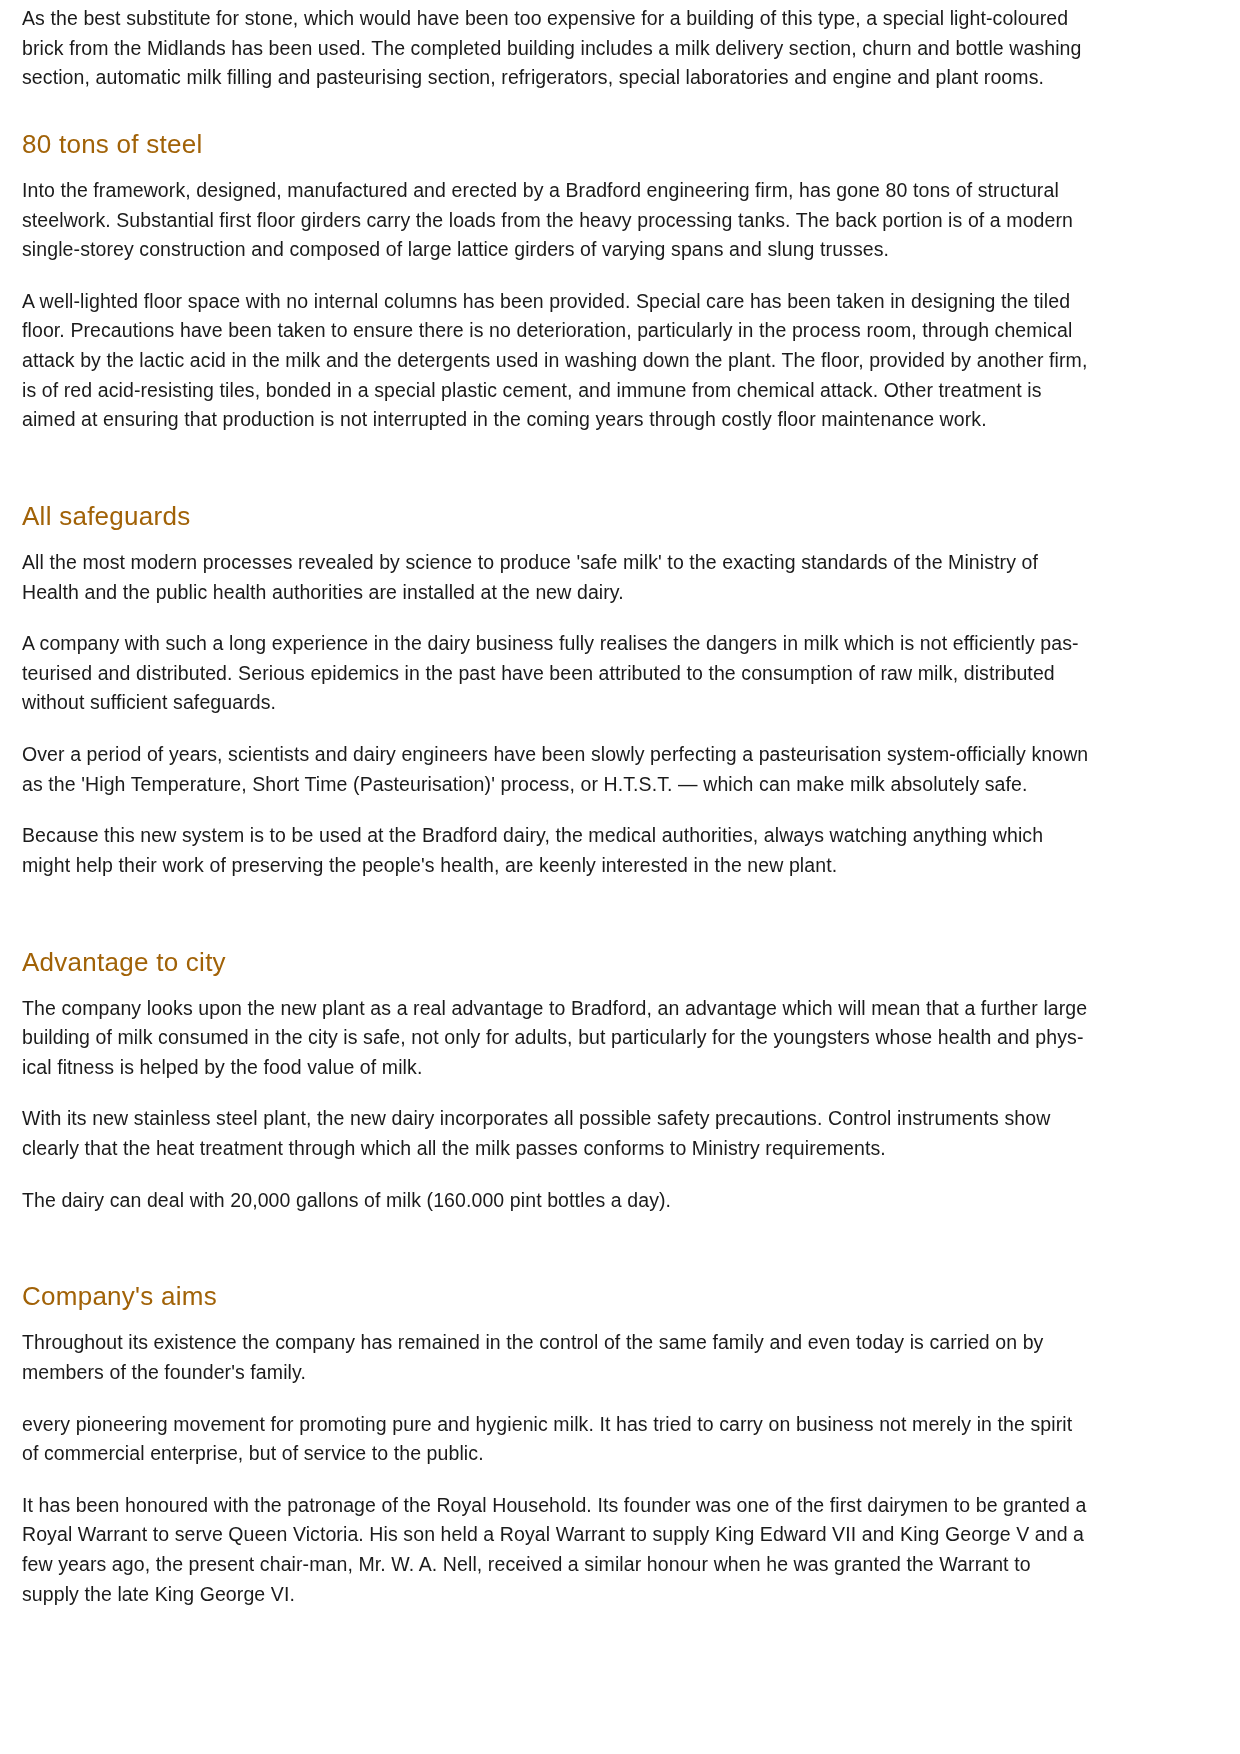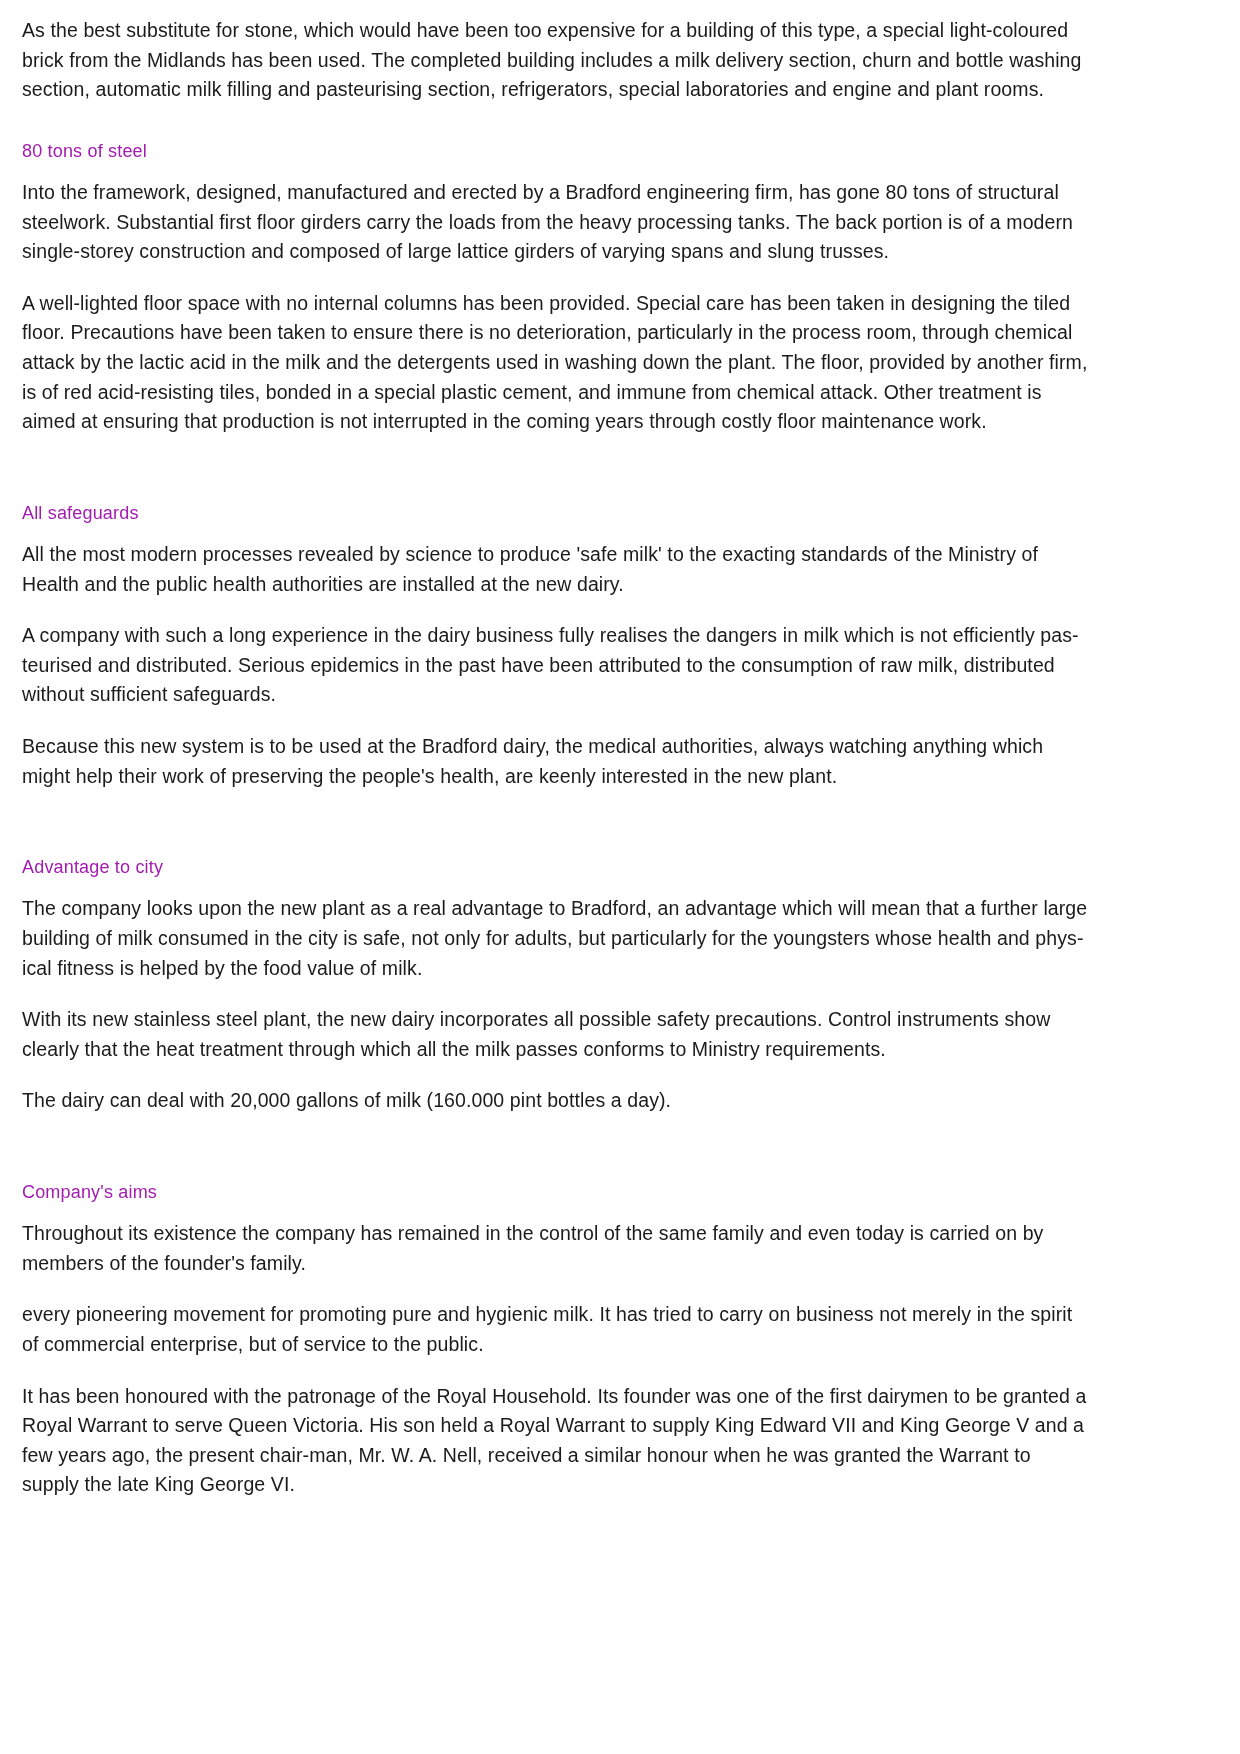--- a/index.html
+++ b/index.html
@@ -10,38 +10,38 @@
   body {
     width: 1240px;
     min-height: 1754px;
     font-family: "Liberation Sans", sans-serif;
     color: #1a1a1a;
   }
   .page {
     width: 1240px;
     min-height: 1754px;
     box-sizing: border-box;
-    padding: 16px 150px 0 22px;
+    padding: 4px 150px 0 22px;
     position: relative;
   }
   p.body-text {
     font-size: 19.5px;
     line-height: 1.52;
     margin: 0 0 22px 0;
     color: #1b1b1b;
     text-align: left;
     letter-spacing: 0.005em;
   }
   p.body-text.tight {
     margin-bottom: 20px;
   }
   h2.section-heading {
-    font-size: 18px;
+    font-size: 26px;
     font-weight: 400;
-    color: #a21caf;
+    color: #a16207;
     margin: 34px 0 16px 0;
     letter-spacing: 0.01em;
   }
   h2.section-heading.first {
     margin-top: 36px;
   }
   .spacer-block {
     height: 10px;
   }
 </style>
@@ -59,20 +59,21 @@
   <p class="body-text">A well-lighted floor space with no internal columns has been provided. Special care has been taken in designing the tiled floor. Precautions have been taken to ensure there is no deterioration, particularly in the process room, through chemical attack by the lactic acid in the milk and the detergents used in washing down the plant. The floor, provided by another firm, is of red acid-resisting tiles, bonded in a special plastic cement, and immune from chemical attack. Other treatment is aimed at ensuring that production is not interrupted in the coming years through costly floor maintenance work.</p>
 
   <div class="spacer-block"></div>
 
   <h2 class="section-heading">All safeguards</h2>
 
   <p class="body-text">All the most modern processes revealed by science to produce 'safe milk' to the exacting standards of the Ministry of Health and the public health authorities are installed at the new dairy.</p>
 
   <p class="body-text">A company with such a long experience in the dairy business fully realises the dangers in milk which is not efficiently pas-teurised and distributed. Serious epidemics in the past have been attributed to the consumption of raw milk, distributed without sufficient safeguards.</p>
 
+  <p class="body-text">Over a period of years, scientists and dairy engineers have been slowly perfecting a pasteurisation system-officially known as the  'High Temperature, Short Time (Pasteurisation)' process, or H.T.S.T. — which can make milk absolutely safe.</p>
 
   <p class="body-text">Because this new system is to be used at the Bradford dairy, the medical authorities, always watching anything which might help their work of preserving the people's health, are keenly interested in the new plant.</p>
 
   <div class="spacer-block"></div>
 
   <h2 class="section-heading">Advantage to city</h2>
 
   <p class="body-text">The company looks upon the new plant as a real advantage to Bradford, an advantage which will mean that a further large building of milk consumed in the city is safe, not only for adults, but particularly for the youngsters whose health and phys-ical fitness is helped by the food value of milk.</p>
 
   <p class="body-text">With its new stainless steel plant, the new dairy incorporates all possible safety precautions. Control instruments show clearly that the heat treatment through which all the milk passes conforms to Ministry requirements.</p>

